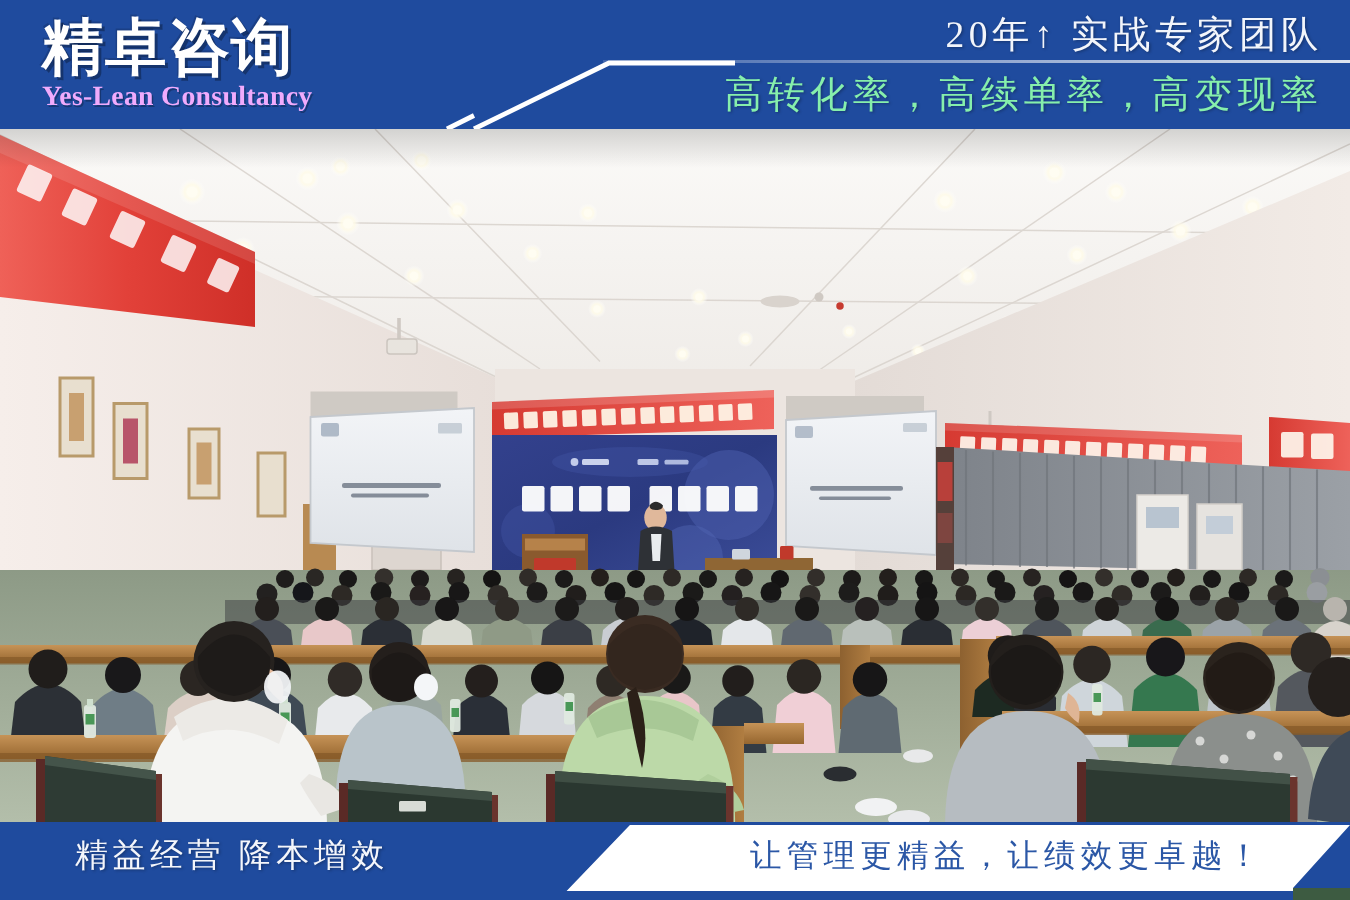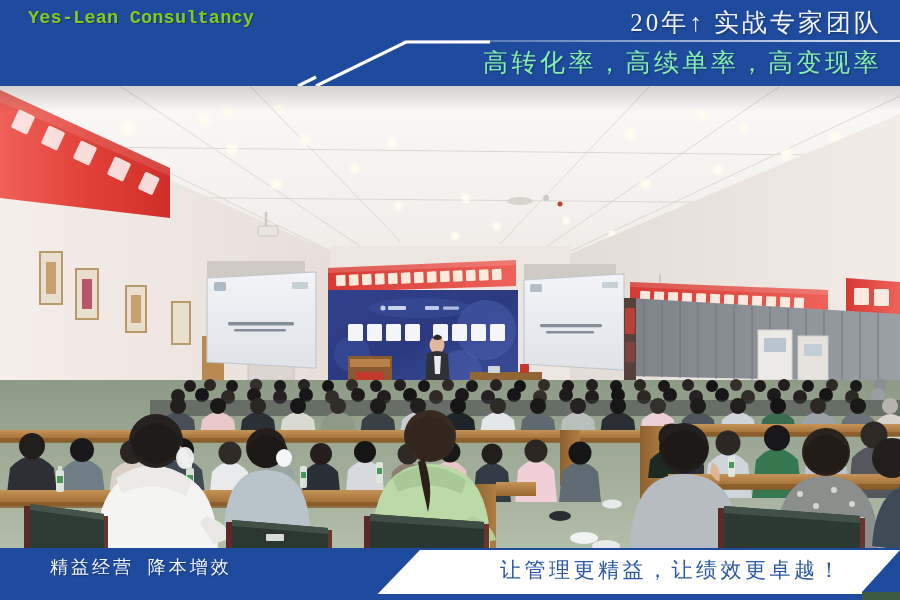--- a/index.html
+++ b/index.html
@@ -17,22 +17,22 @@
     background:#1f4b9e; overflow:hidden; z-index:30;
   }
   .logo-block { position:absolute; left:28px; top:8px; width:250px; }
   .logo-cn {
     font-family:"DejaVu Sans", sans-serif;
     font-weight:bold; font-size:41px; color:#ffffff;
     letter-spacing:1px; line-height:46px;
     text-shadow: 2px 2px 0 rgba(0,0,0,0.30), -1px -1px 0 rgba(0,0,0,0.15);
   }
   .logo-en {
-    font-family:Liberation Mono, monospace;
-    font-weight:bold; font-size:18.5px; color:#84cc16;
+    font-family:Liberation Serif, serif;
+    font-weight:bold; font-size:18.5px; color:#f0abfc;
     letter-spacing:0.2px; line-height:22px; margin-top:0px;
     text-shadow: 1px 1px 0 rgba(0,0,0,0.28);
   }
   .hdr-divider { position:absolute; left:280px; top:0; width:210px; height:86px; }
   .hdr-right { position:absolute; right:18px; top:0; width:480px; height:86px; }
   .hdr-line1 {
     position:absolute; right:0; top:6px; width:100%;
     text-align:right;
     font-family:Liberation Serif, serif;
     font-size:25px; color:#f2f5fb; letter-spacing:3px;
@@ -52,41 +52,42 @@
 
   
   .photo { position:absolute; left:0; top:86px; width:900px; height:466px; overflow:hidden; background:#6d7b6e; z-index:10; }
   .photo svg { display:block; }
 
   
   .footer { position:absolute; left:0; bottom:0; width:900px; height:52px; z-index:30; }
   .footer-bg { position:absolute; inset:0; }
   .f-left-text {
     position:absolute; left:50px; top:7px;
-    font-family:Liberation Mono, monospace;
-    font-size:18px; color:#f4f6fb; letter-spacing:3px;
+    font-family:Liberation Sans, sans-serif;
+    font-size:22px; color:#f4f6fb; letter-spacing:3px;
     text-shadow:1px 1px 2px rgba(0,0,0,0.30);
     z-index:3;
   }
   .f-right-text {
     position:absolute; left:456px; top:8px;
     font-family:"DejaVu Serif", serif;
     font-size:21px; color:#2b57a6; letter-spacing:3.5px;
     z-index:3;
     margin-left:44px;
   }
 </style>
 </head>
 <body>
 
 <div id="page">
 
   <div class="header">
 
     <div class="logo-block">
+      <div class="logo-cn">精卓咨询</div>
       <div class="logo-en">Yes-Lean Consultancy</div>
     </div>
 
     <svg class="hdr-divider" viewBox="0 0 210 86">
       <path d="M36 86 L126 42 L210 42" fill="none" stroke="#ffffff" stroke-width="3.2" stroke-linejoin="miter"></path>
       <path d="M18 86 L36 77" fill="none" stroke="#ffffff" stroke-width="3.2"></path>
     </svg>
 
     <div class="hdr-right">
       <div class="hdr-line1">20年↑  实战专家团队</div>

